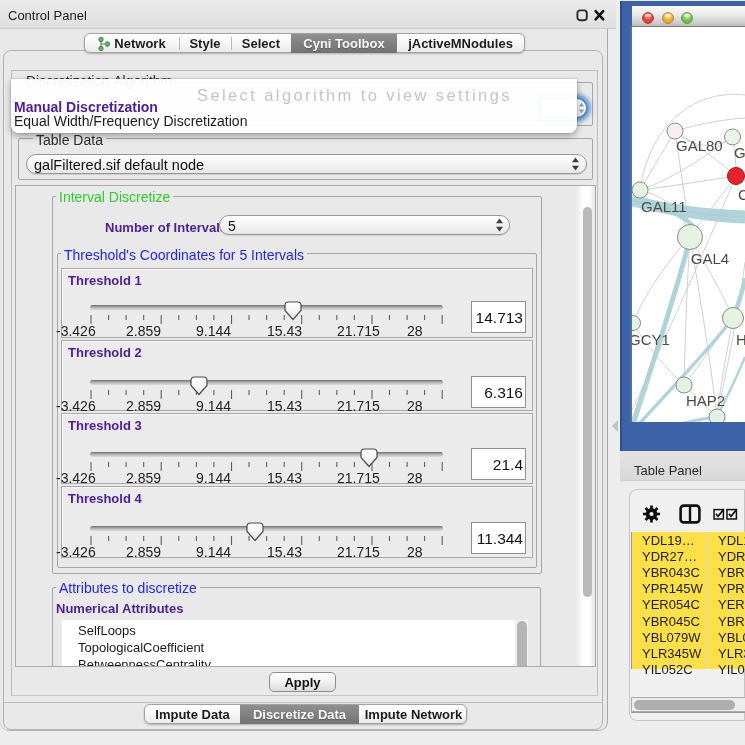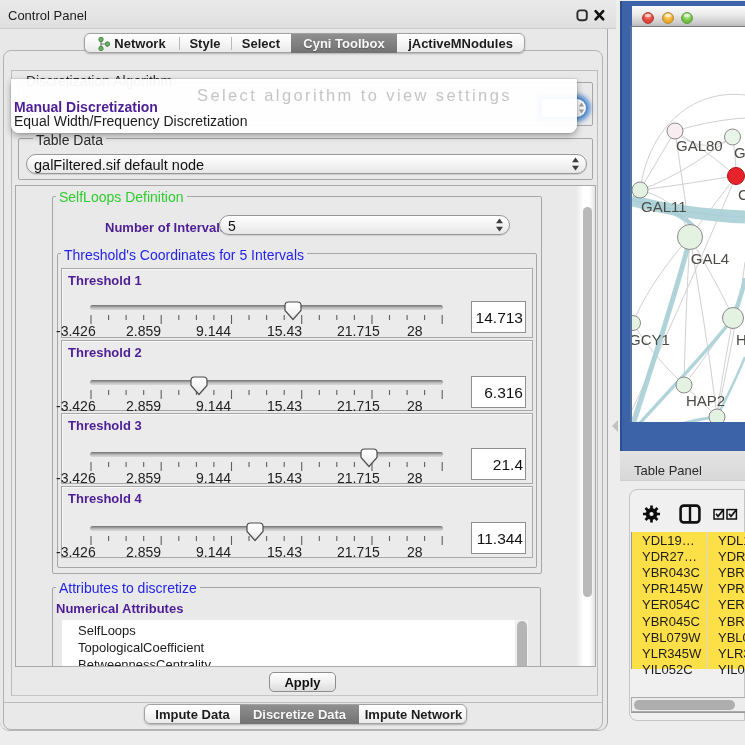--- a/index.html
+++ b/index.html
@@ -94,21 +94,21 @@
 <div class="gtitle" style="left:33px;top:132px">Table Data</div>
 <div class="combo" style="left:26px;top:154px;width:561px">
 <div class="ct">galFiltered.sif default node</div>
     </div>
 <svg class="abs" style="left:571px;top:157px" width="9" height="14" viewBox="0 0 9 14">
 <path d="M4.5 0.5 L8 5.2 L1 5.2 Z" fill="#3c3c3c"></path>
       <path d="M4.5 13.5 L8 8.8 L1 8.8 Z" fill="#3c3c3c"></path>
     </svg>
 <div class="abs" style="left:15px;top:185px;width:581px;height:482px;border:1px solid #a9a9a9"></div>
 <div class="group" style="left:52px;top:196px;width:490px;height:378px"></div>
-<div class="gtitle" style="left:56px;top:189px;color:#2ecc2e">SelfLoops Definition</div>
+<div class="gtitle" style="left:56px;top:189px;color:#2ecc2e">Interval Discretize</div>
 <div class="abs bold13" style="left:105px;top:220px">Number of Intervals</div>
 <div class="combo" style="left:219px;top:215px;width:291px">
       <div class="ct" style="left:8px;font-size:14px">5</div>
     </div>
 <svg class="abs" style="left:495px;top:218px" width="9" height="14" viewBox="0 0 9 14">
 <path d="M4.5 0.5 L8 5.2 L1 5.2 Z" fill="#3c3c3c"></path>
       <path d="M4.5 13.5 L8 8.8 L1 8.8 Z" fill="#3c3c3c"></path>
     </svg>
 <div class="group" style="left:57px;top:253px;width:480px;height:315px"></div>
 <div class="gtitle" style="left:61px;top:247px;color:#2424e8">Threshold's Coordinates for 5 Intervals</div>

